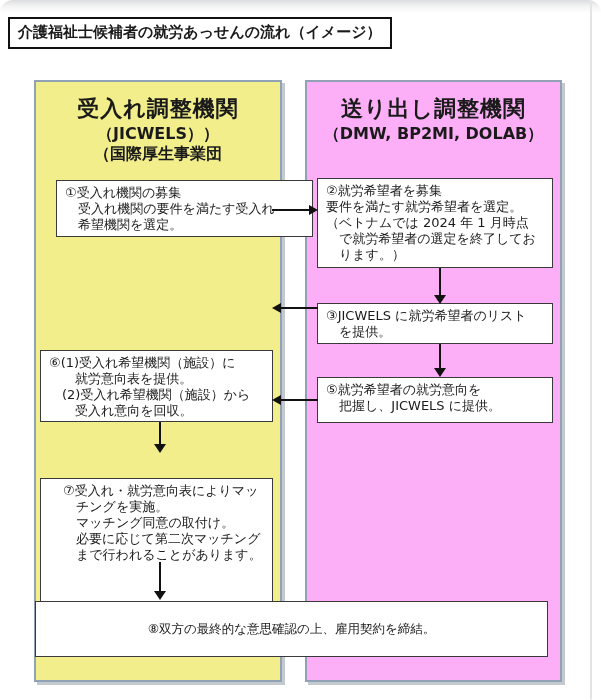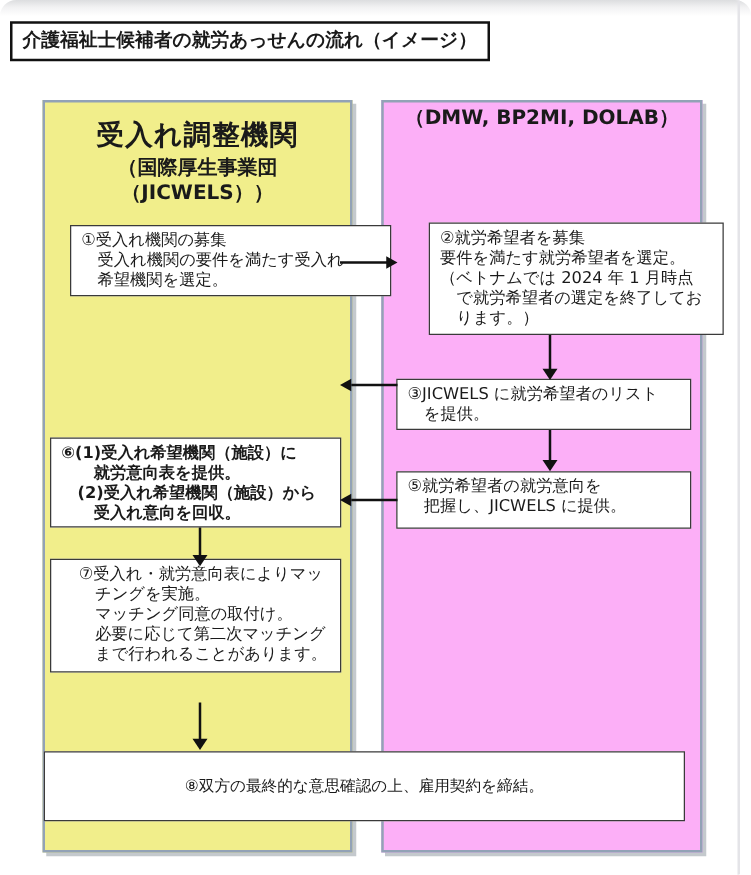--- a/index.html
+++ b/index.html
@@ -31,23 +31,23 @@
   .col-sub{font-size:16px;font-weight:bold;line-height:20px;margin-top:2px;}
   .box{
     position:absolute;box-sizing:border-box;background:#fff;
     border:1.5px solid #3a3a3a;
     font-size:13px;line-height:16px;
     padding:4px 4px 0 8px;
     white-space:pre-wrap;text-align:left;
   }
   .box1{left:56px;top:180px;width:257px;height:57px;}
   .box4{left:40px;top:253px;width:233px;height:72px;}
-  .box6{left:40px;top:350px;width:233px;height:72px;font-weight:bold;}
-  .box7{left:40px;top:447px;width:233px;height:91px;padding-left:22px;}
-  .box2{left:317px;top:178px;width:236px;height:90px;margin-left:26px;}
+  .box6{left:40px;top:350px;width:233px;height:72px;}
+  .box7{left:40px;top:478px;width:233px;height:124px;padding-left:22px;}
+  .box2{left:317px;top:178px;width:236px;height:90px;}
   .box3{left:317px;top:303px;width:236px;height:41px;}
   .box5{left:317px;top:377px;width:236px;height:46px;}
   .box8{
     left:35px;top:601px;width:513px;height:56px;
     display:flex;align-items:center;justify-content:center;
     padding:0;white-space:nowrap;font-size:12.5px;
   }
   .shaft-h{position:absolute;height:2px;background:#111;}
   .shaft-v{position:absolute;width:2px;background:#111;}
   .head-right{position:absolute;width:0;height:0;
@@ -85,26 +85,27 @@
   <div class="top-shade"></div>
   <div class="right-edge"></div>
 
   <div class="title-box">
     <span>介護福祉士候補者の就労あっせんの流れ（イメージ）</span>
   </div>
 
   <div class="col col-left">
     <div class="col-title">受入れ調整機関</div>
     <div class="col-sub">
+      <div>（JICWELS））</div>
       <div>（国際厚生事業団</div>
-      <div>（JICWELS））</div>
     </div>
   </div>
 
   <div class="col col-right">
+    <div class="col-title">送り出し調整機関</div>
     <div class="col-sub">
       <div>（DMW, BP2MI, DOLAB）</div>
     </div>
   </div>
 
   <div class="box box1">①受入れ機関の募集
 　受入れ機関の要件を満たす受入れ
 　希望機関を選定。</div>
   <div class="box box6">⑥(1)受入れ希望機関（施設）に
 　　就労意向表を提供。

